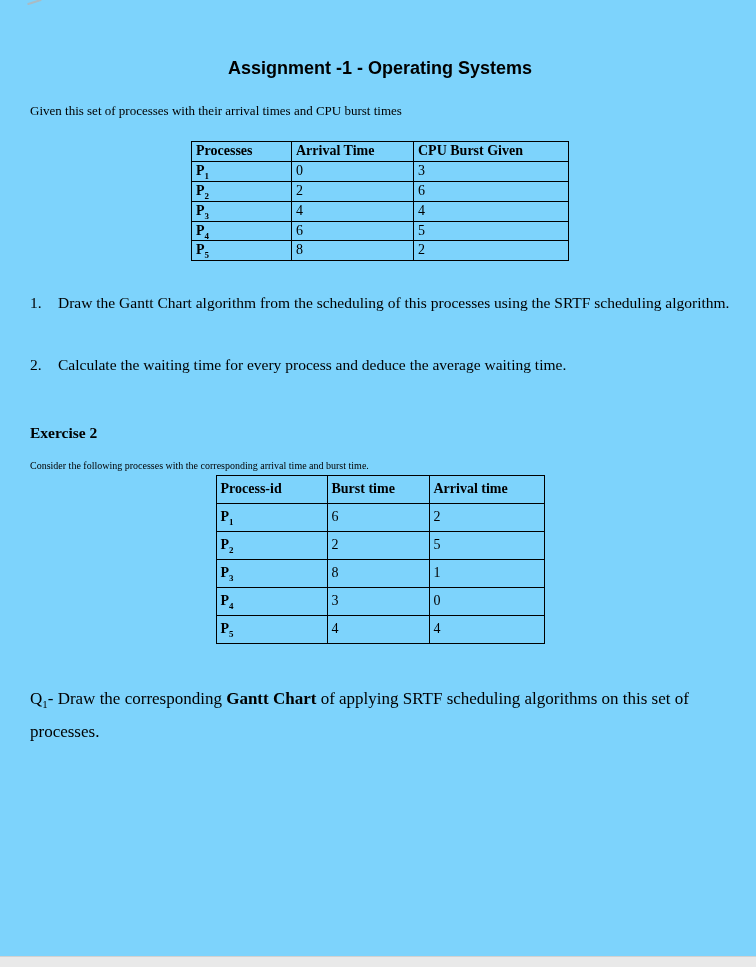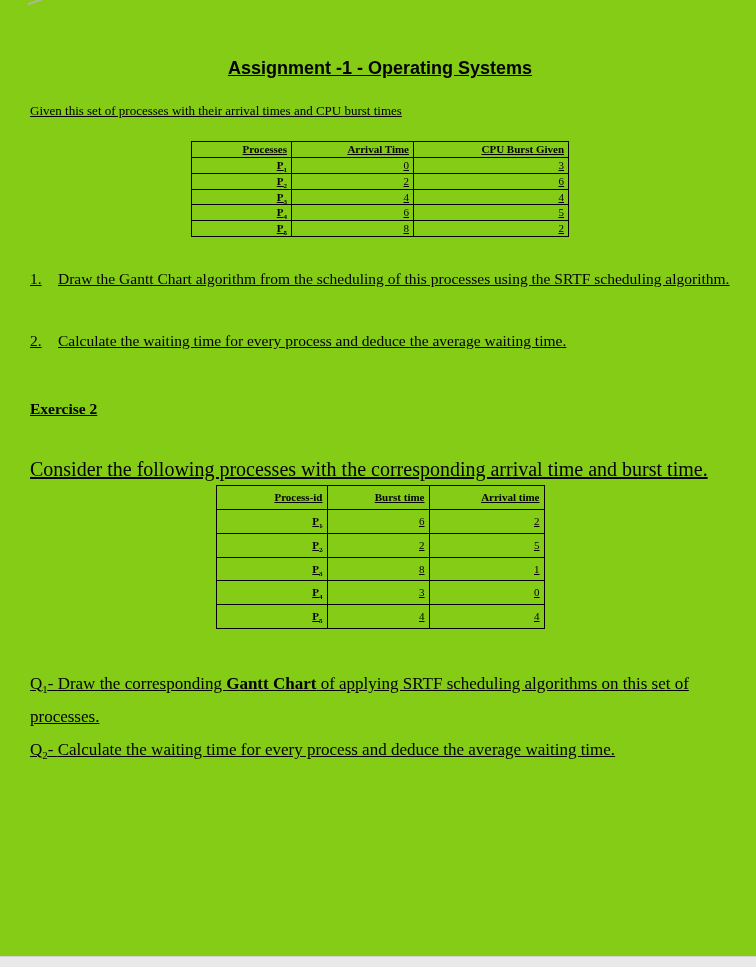--- a/index.html
+++ b/index.html
@@ -1,25 +1,24 @@
 <!DOCTYPE html>
 <html><head>
 <meta charset="utf-8">
 <style>
   * { margin: 0; padding: 0; box-sizing: border-box; }
   html, body { background: #ffffff; }
   .page {
     position: relative;
     width: 756px;
     height: 967px;
-    background: #84cc16;
+    background: #7dd3fc;
     color: #000000;
     font-family: "Liberation Serif", serif;
     overflow: hidden;
-    text-decoration: underline;
   }
   .artifact {
     position: absolute;
     top: 1px; left: 27px;
     width: 15px; height: 2px;
     background: #b5b5b5;
     transform: rotate(-18deg);
     border-radius: 2px;
     opacity: 0.8;
   }
@@ -28,32 +27,32 @@
     margin-top: 58px;
     text-align: center;
     font-family: "Liberation Sans", sans-serif;
     font-weight: 700;
     font-size: 18px;
   }
   .ex-heading { font-weight: 700; font-size: 15.5px; }
   .ex1-heading { margin-top: 66px; }
   .ex2-heading { margin-top: 44px; }
   .intro { margin-top: 24px; font-size: 13px; }
-  .intro-2 { margin-top: 40px; font-size: 20px; }
+  .intro-2 { margin-top: 18px; font-size: 10px; }
   sub { font-size: 0.64em; line-height: 0; }
 
   table {
     border-collapse: collapse;
     margin: 22px auto 0 auto;
     table-layout: fixed;
   }
   th, td {
     border: 1px solid #000;
-    text-align: right;
-    font-size: 11px;
+    text-align: left;
+    font-size: 14px;
     line-height: 1.35;
     padding: 0 4px;
   }
   th { font-weight: 700; }
   .t1 .col-a { width: 100px; }
   .t1 .col-b { width: 122px; }
   .t1 .col-c { width: 155px; }
   .t1 td.pcell { font-weight: 700; }
 
   .t2 { margin-top: 4px; }
@@ -178,20 +177,19 @@
           <tr>
             <td class="pcell"><span>P</span><sub>5</sub></td>
             <td>4</td>
             <td>4</td>
           </tr>
         </tbody>
       </table>
 
       <div class="q-block">
         <p class="q-line"><span>Q</span><sub>1</sub><span>- </span><span>Draw the corresponding </span><b>Gantt Chart</b><span> of applying SRTF scheduling algorithms on this set of processes.</span></p>
-        <p class="q-line"><span>Q</span><sub>2</sub><span>- </span><span>Calculate the waiting time for every process and deduce the average waiting time.</span></p>
       </div>
     </div>
 
   </div>
 
   <div class="bottom-bar"></div>
 </div>
 
 </body></html>

